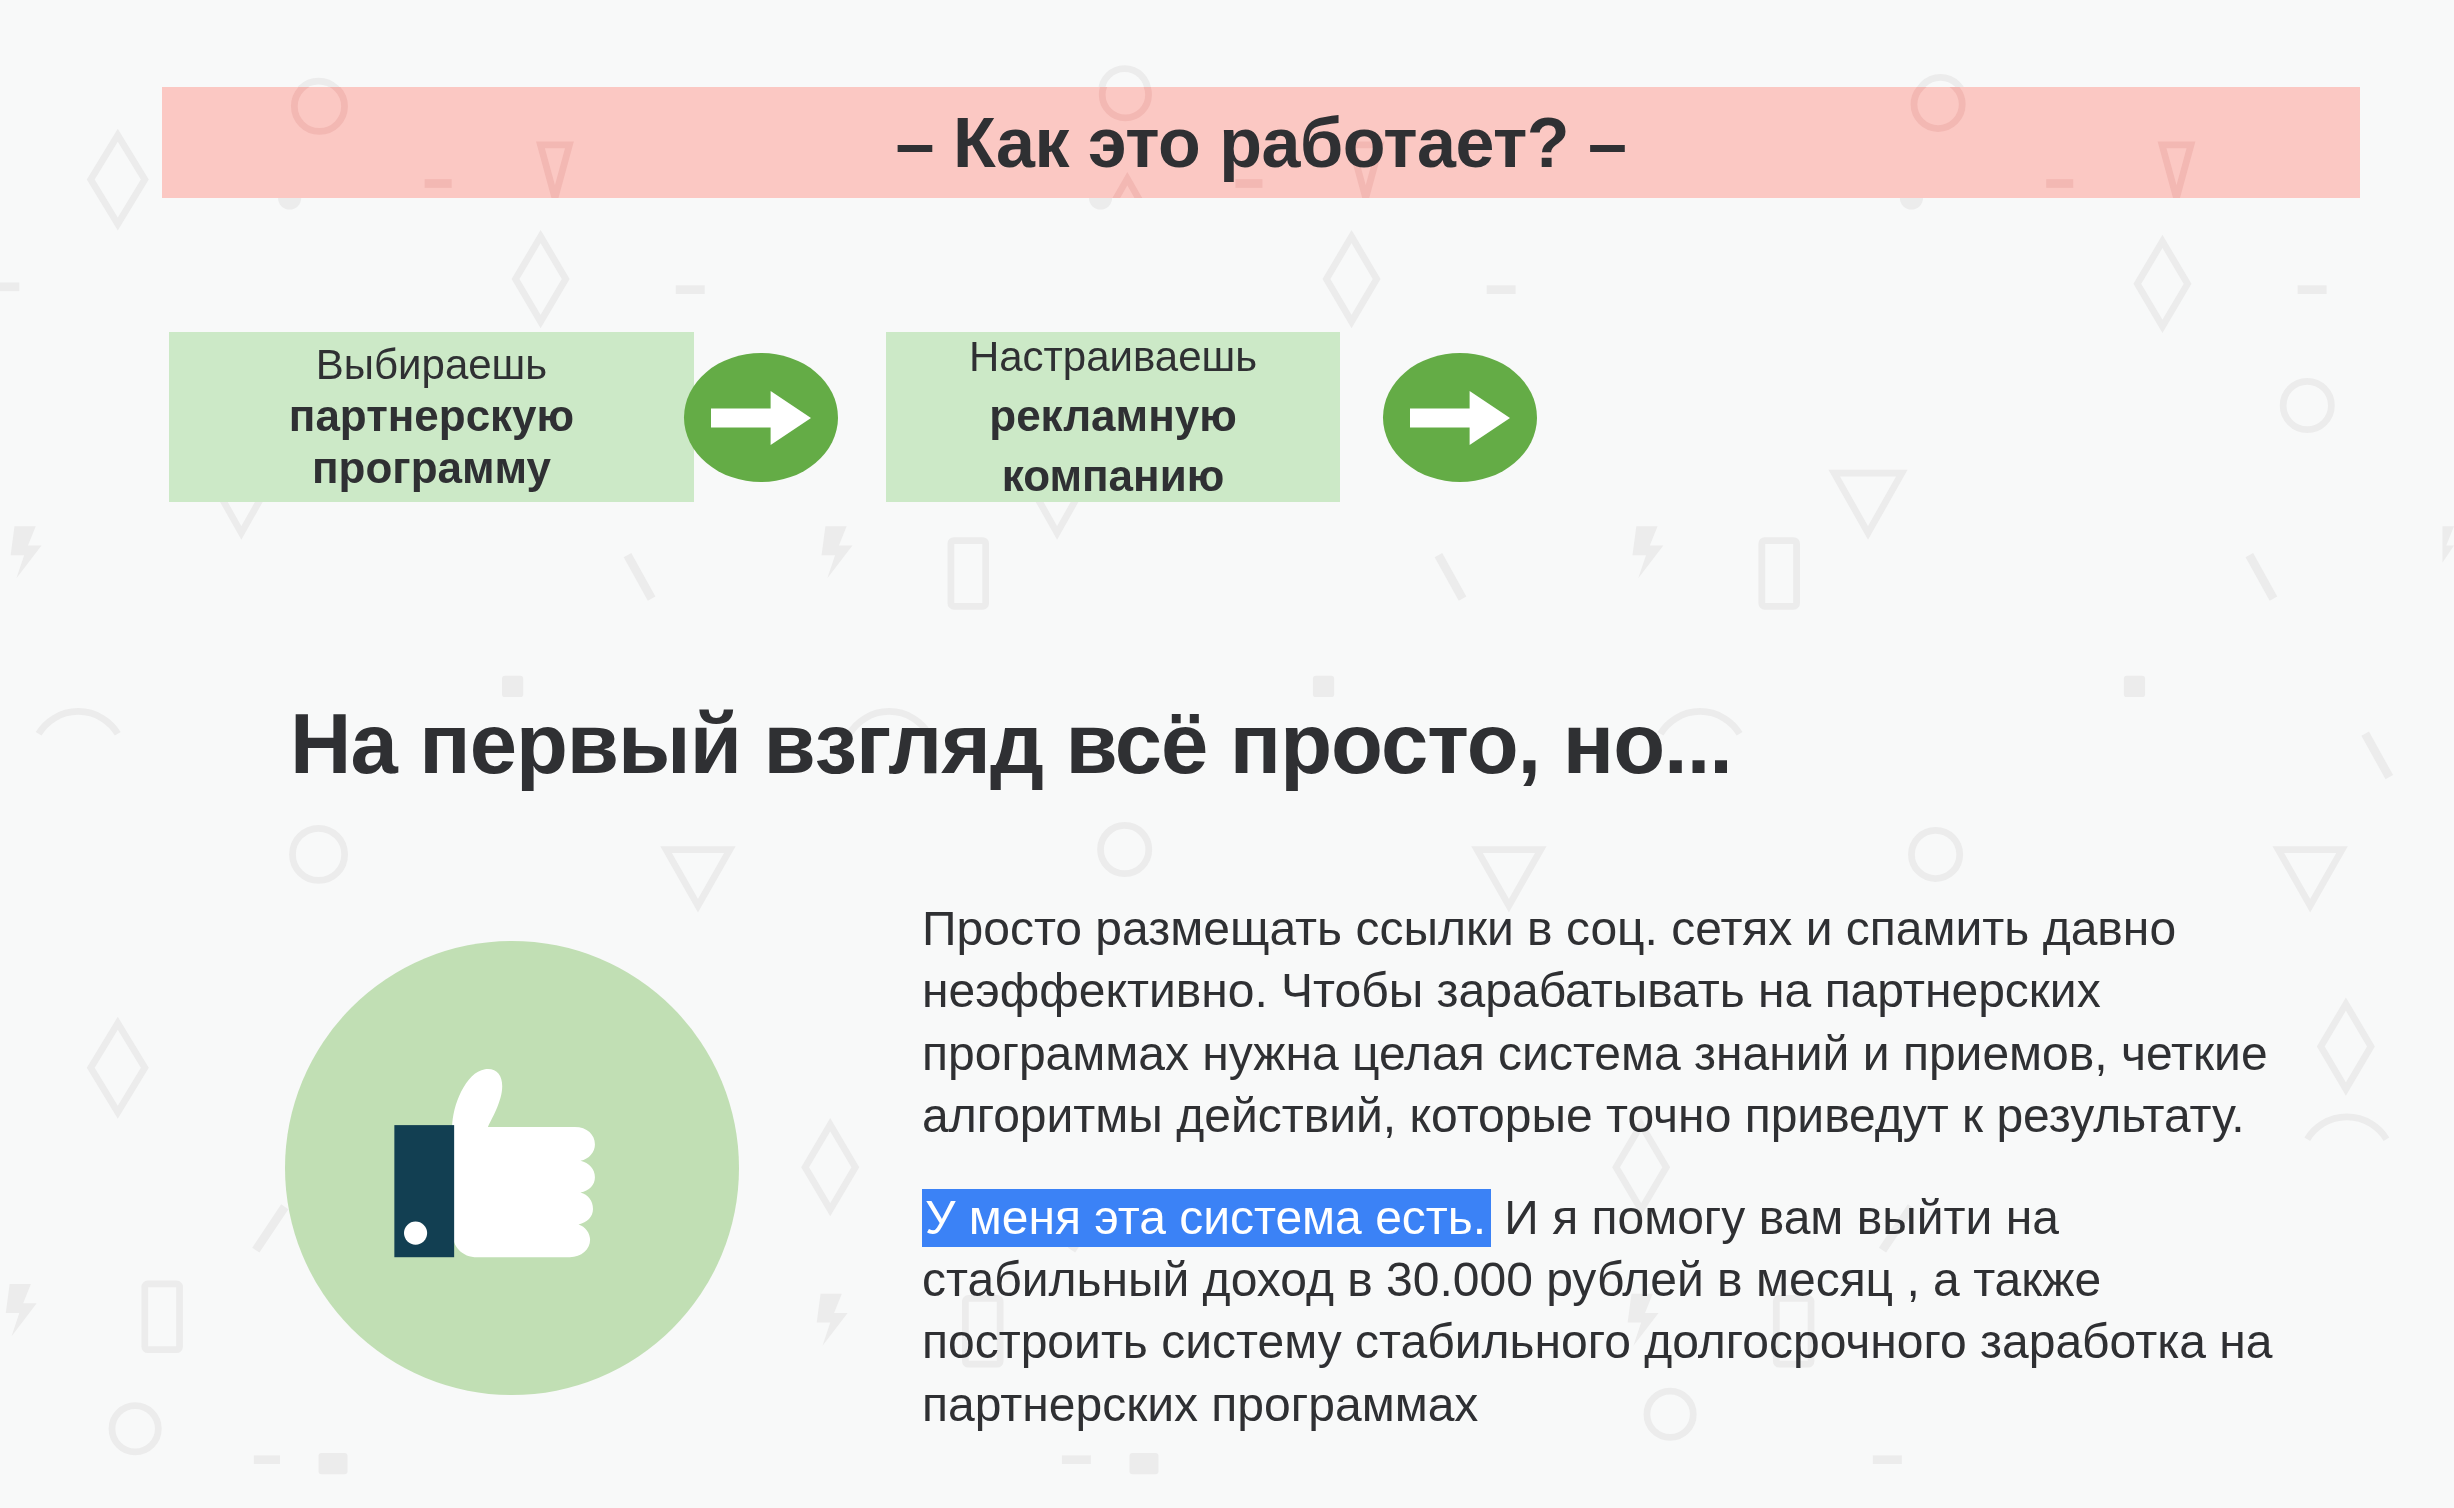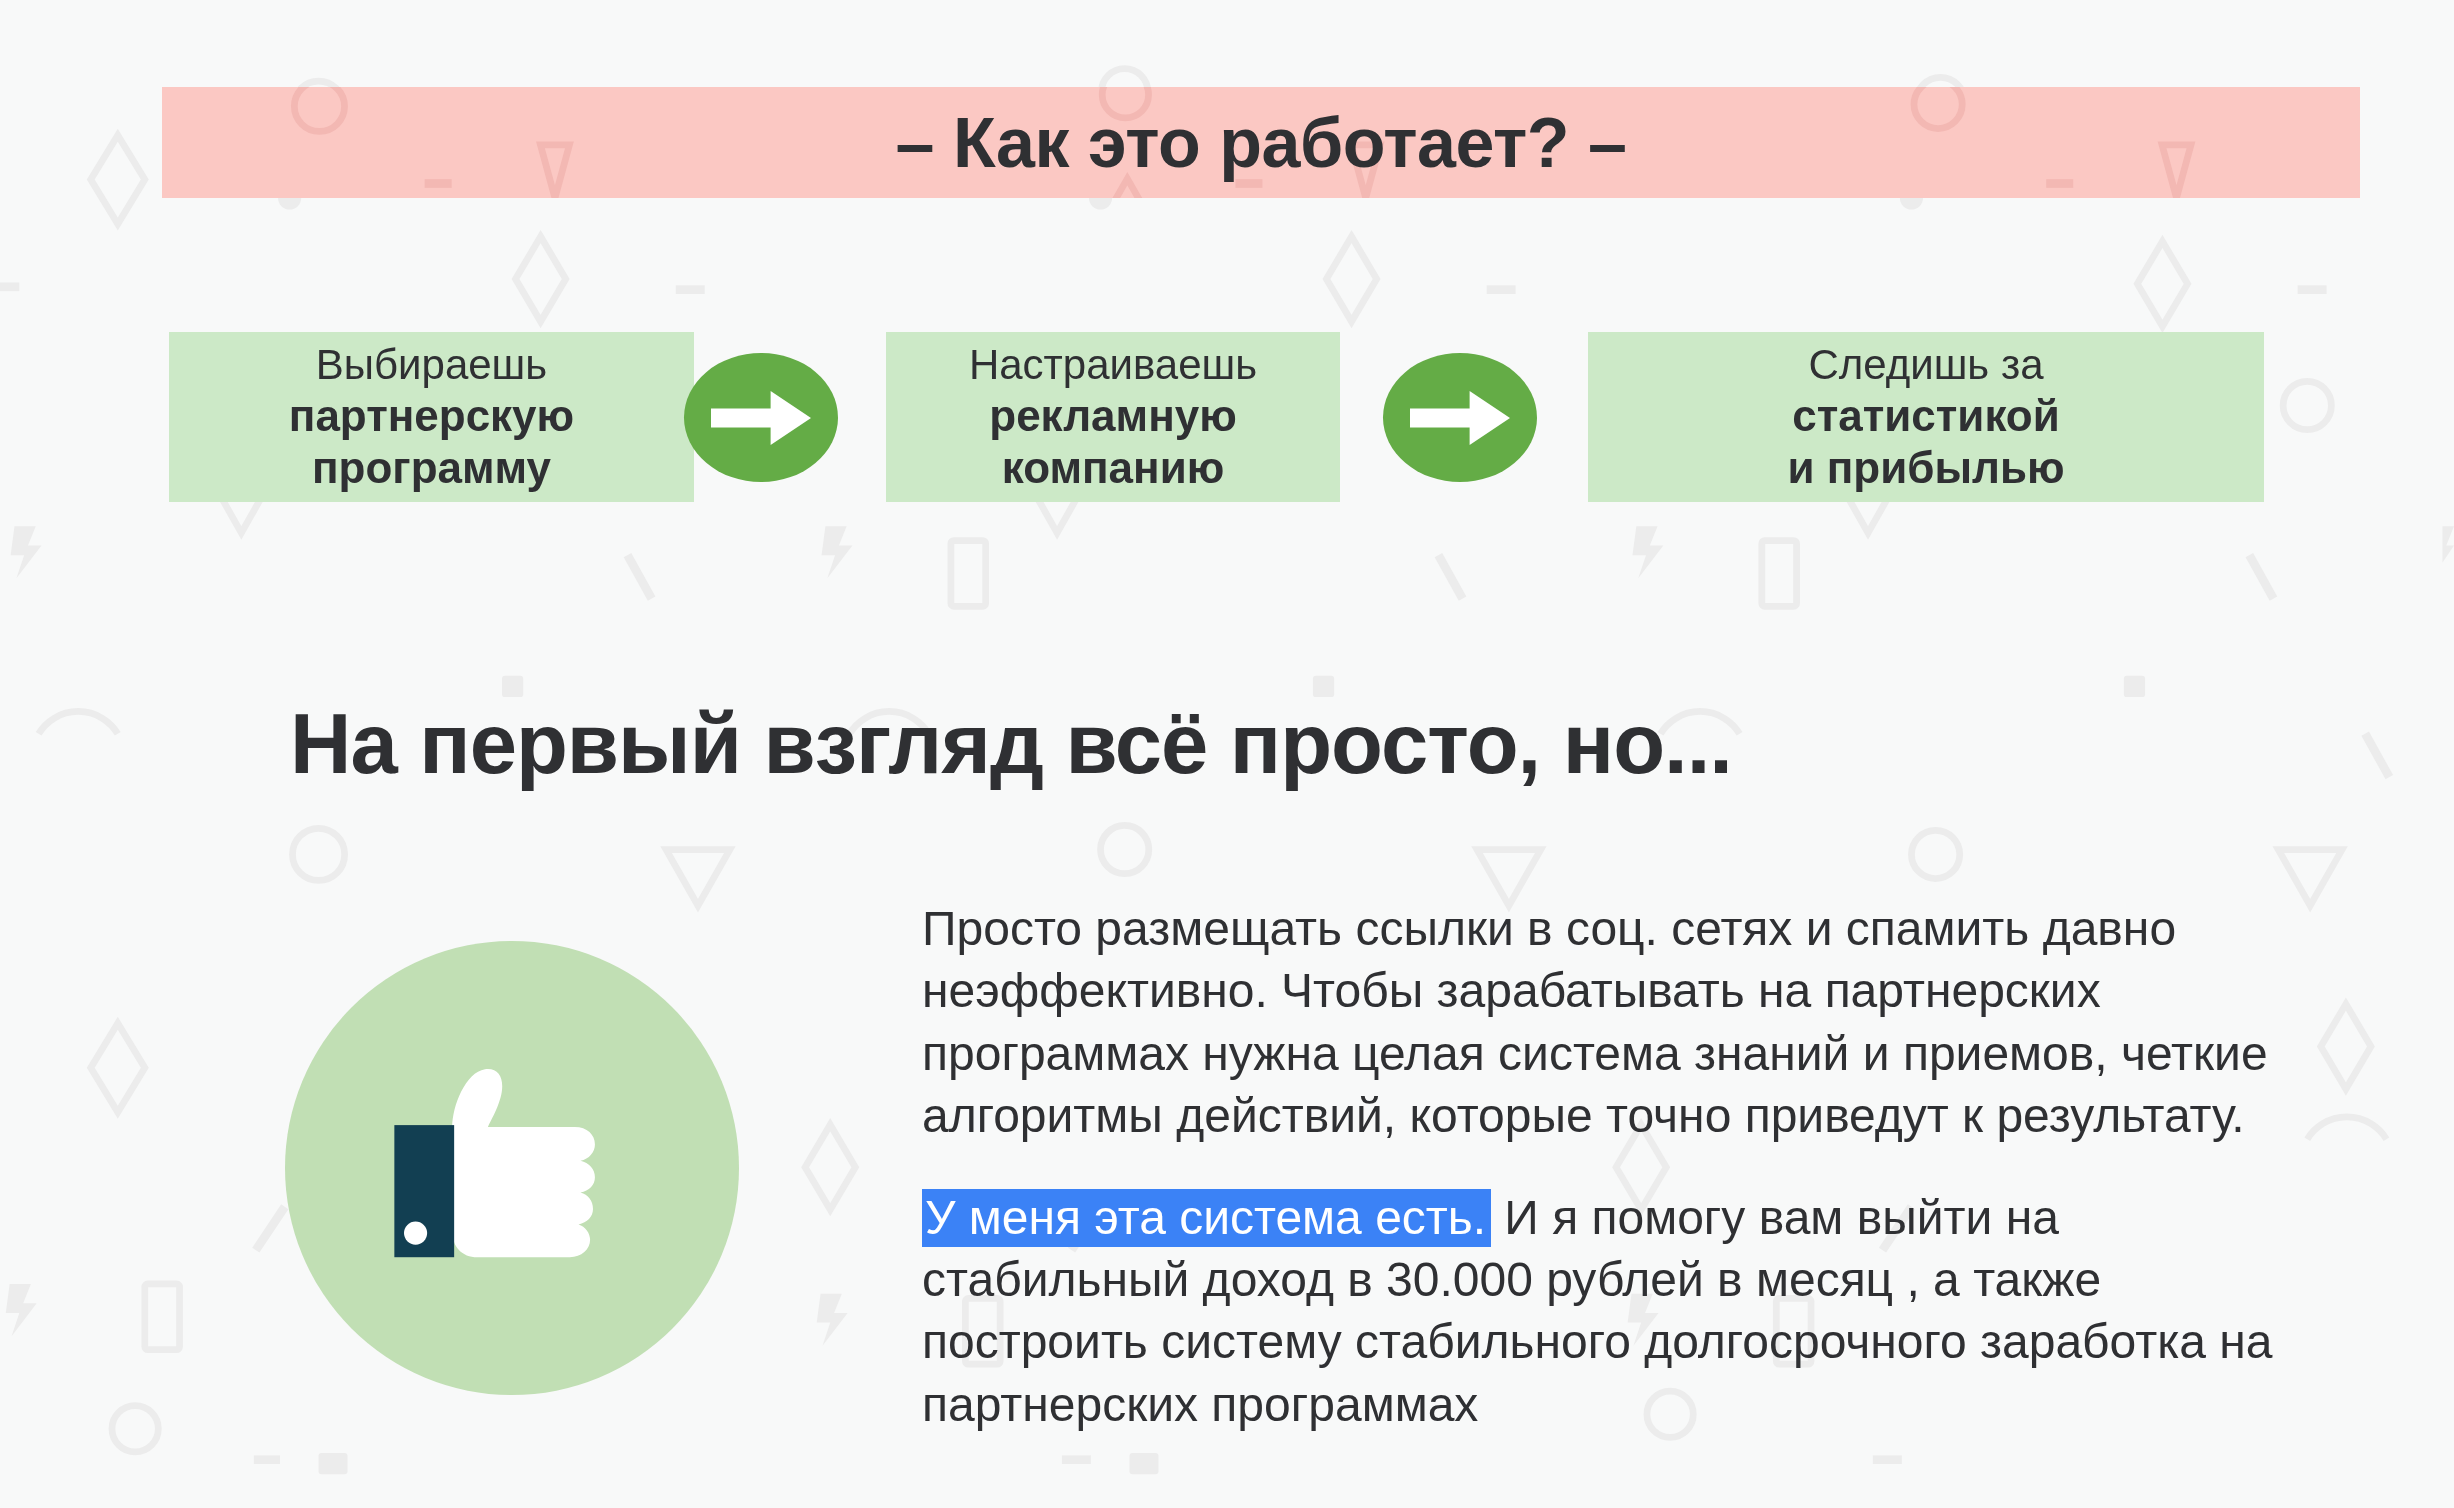--- a/index.html
+++ b/index.html
@@ -58,21 +58,21 @@
     flex-direction:column;
     align-items:center;
     justify-content:center;
     line-height:1.18;
     color:#2f3033;
   }
   .step-box .l1 { font-size:42px; font-weight:400; white-space:nowrap; }
   .step-box .l2 { font-size:44px; font-weight:bold; white-space:nowrap; }
   .step-box .l3 { font-size:44px; font-weight:bold; white-space:nowrap; }
   #step-1 { left:169px;  width:525px; }
-  #step-2 { left:886px;  width:454px; }
+  #step-2 { left:886px;  width:454px;gap:8px; }
   #step-3 { left:1588px; width:676px; }
 
   .arrow-circle {
     position:absolute;
     top:21px;
     width:154px; height:129px;
     border-radius:50%;
     background:#64ac46;
     display:flex; align-items:center; justify-content:center;
   }
@@ -243,25 +243,20 @@
       <span class="l2">рекламную</span>
       <span class="l3">компанию</span>
     </div>
 
     <div class="arrow-circle" id="arrow-2">
       <svg width="100" height="58" viewBox="0 0 104 60" aria-hidden="true">
         <path d="M0 20 h62 V2 L104 30 62 58 V40 H0 Z" fill="#ffffff"></path>
       </svg>
     </div>
 
-    <div class="step-box" id="step-3">
-      <span class="l1">Следишь за</span>
-      <span class="l2">статистикой</span>
-      <span class="l3">и прибылью</span>
-    </div>
   </div>
 
   <div id="headline">На первый взгляд всё просто, но...</div>
 
   <div id="thumb-circle">
     <svg id="thumb-icon" width="270" height="203" viewBox="0 0 280 210" aria-hidden="true">
 
       <path fill="#ffffff" d="
         M78 62
         C78 40 92 5 112 2

